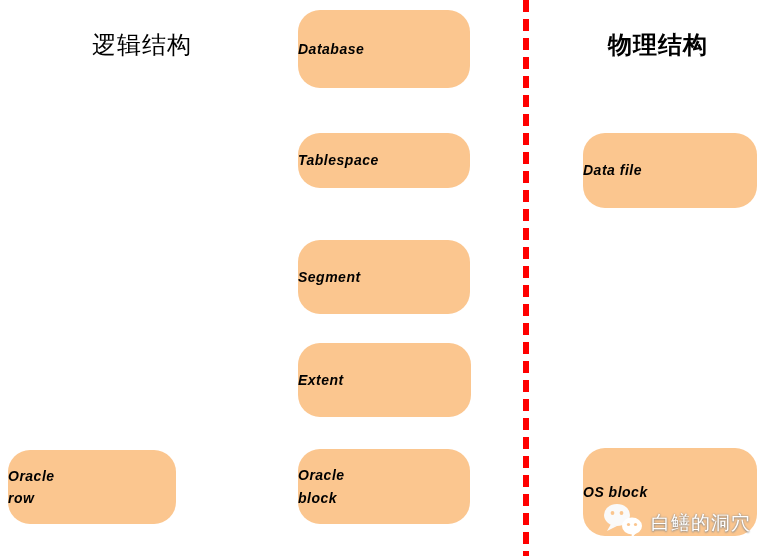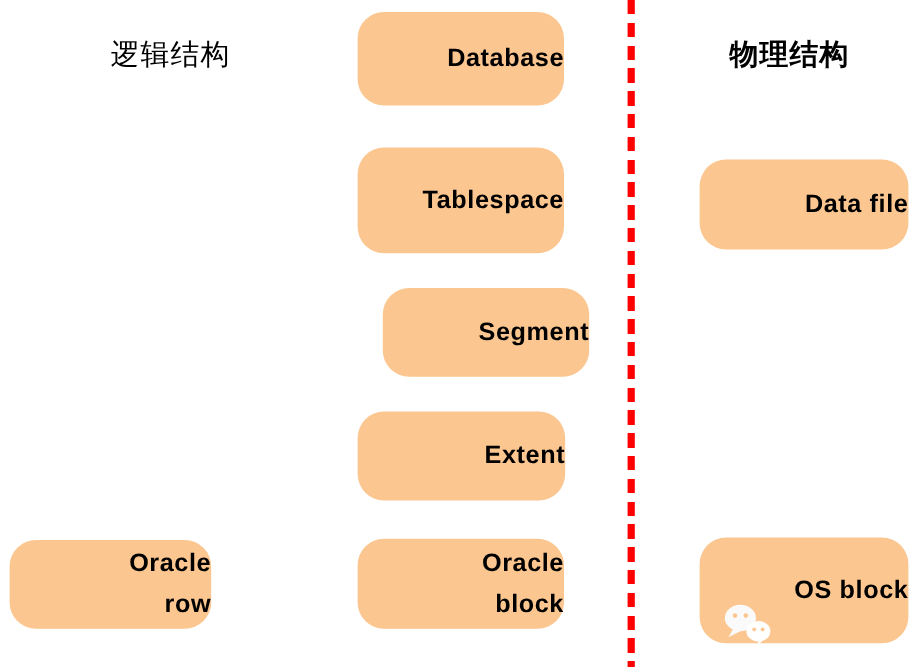--- a/index.html
+++ b/index.html
@@ -29,32 +29,33 @@
     );
   }
 
   
   .node {
     position: absolute;
     background: var(--box-fill, #FBC68F);
     border-radius: 22px;
     display: flex;
     flex-direction: column;
-    align-items: flex-end;
+    align-items: flex-start;
     justify-content: center;
     font-weight: bold;
-    font-size: 21px;
+    font-size: 14px;
     letter-spacing: 0.5px;
     color: var(--node-text, #000);
     line-height: 1.6;
     text-align: center;
+    font-style: italic;
   }
   .node-database     { left: 298px; top: 10px;  width: 172px; height: 78px; }
-  .node-tablespace   { left: 298px; top: 123px; width: 172px; height: 88px; }
-  .node-segment      { left: 298px; top: 240px; width: 172px; height: 74px; margin-left: 21px; }
+  .node-tablespace   { left: 298px; top: 133px; width: 172px; height: 55px; }
+  .node-segment      { left: 298px; top: 240px; width: 172px; height: 74px; }
   .node-extent       { left: 298px; top: 343px; width: 173px; height: 74px; }
   .node-oracle-block { left: 298px; top: 449px; width: 172px; height: 75px; }
   .node-oracle-row   { left: 8px;   top: 450px; width: 168px; height: 74px; }
   .node-data-file    { left: 583px; top: 133px; width: 174px; height: 75px; }
   .node-os-block     { left: 583px; top: 448px; width: 174px; height: 88px; }
 
   
   .zone-label {
     position: absolute;
     top: 29px;
@@ -139,15 +140,16 @@
         <ellipse cx="15" cy="12" rx="13" ry="11" fill="#fafafa"></ellipse>
         <path d="M9 21 L5 28 L15 23 Z" fill="#fafafa"></path>
         <circle cx="10.5" cy="10" r="1.9" fill="#FBC68F"></circle>
         <circle cx="19.5" cy="10" r="1.9" fill="#FBC68F"></circle>
         <ellipse cx="30" cy="23" rx="10" ry="8.5" fill="#ffffff"></ellipse>
         <path d="M30 30.5 L29 36 L34.5 29.5 Z" fill="#ffffff"></path>
         <circle cx="26.5" cy="21.5" r="1.6" fill="#FBC68F"></circle>
         <circle cx="33.5" cy="21.5" r="1.6" fill="#FBC68F"></circle>
       </svg>
     </span>
+    <span class="watermark-text">白鳝的洞穴</span>
   </div>
 
 </div>
 
 </body></html>

